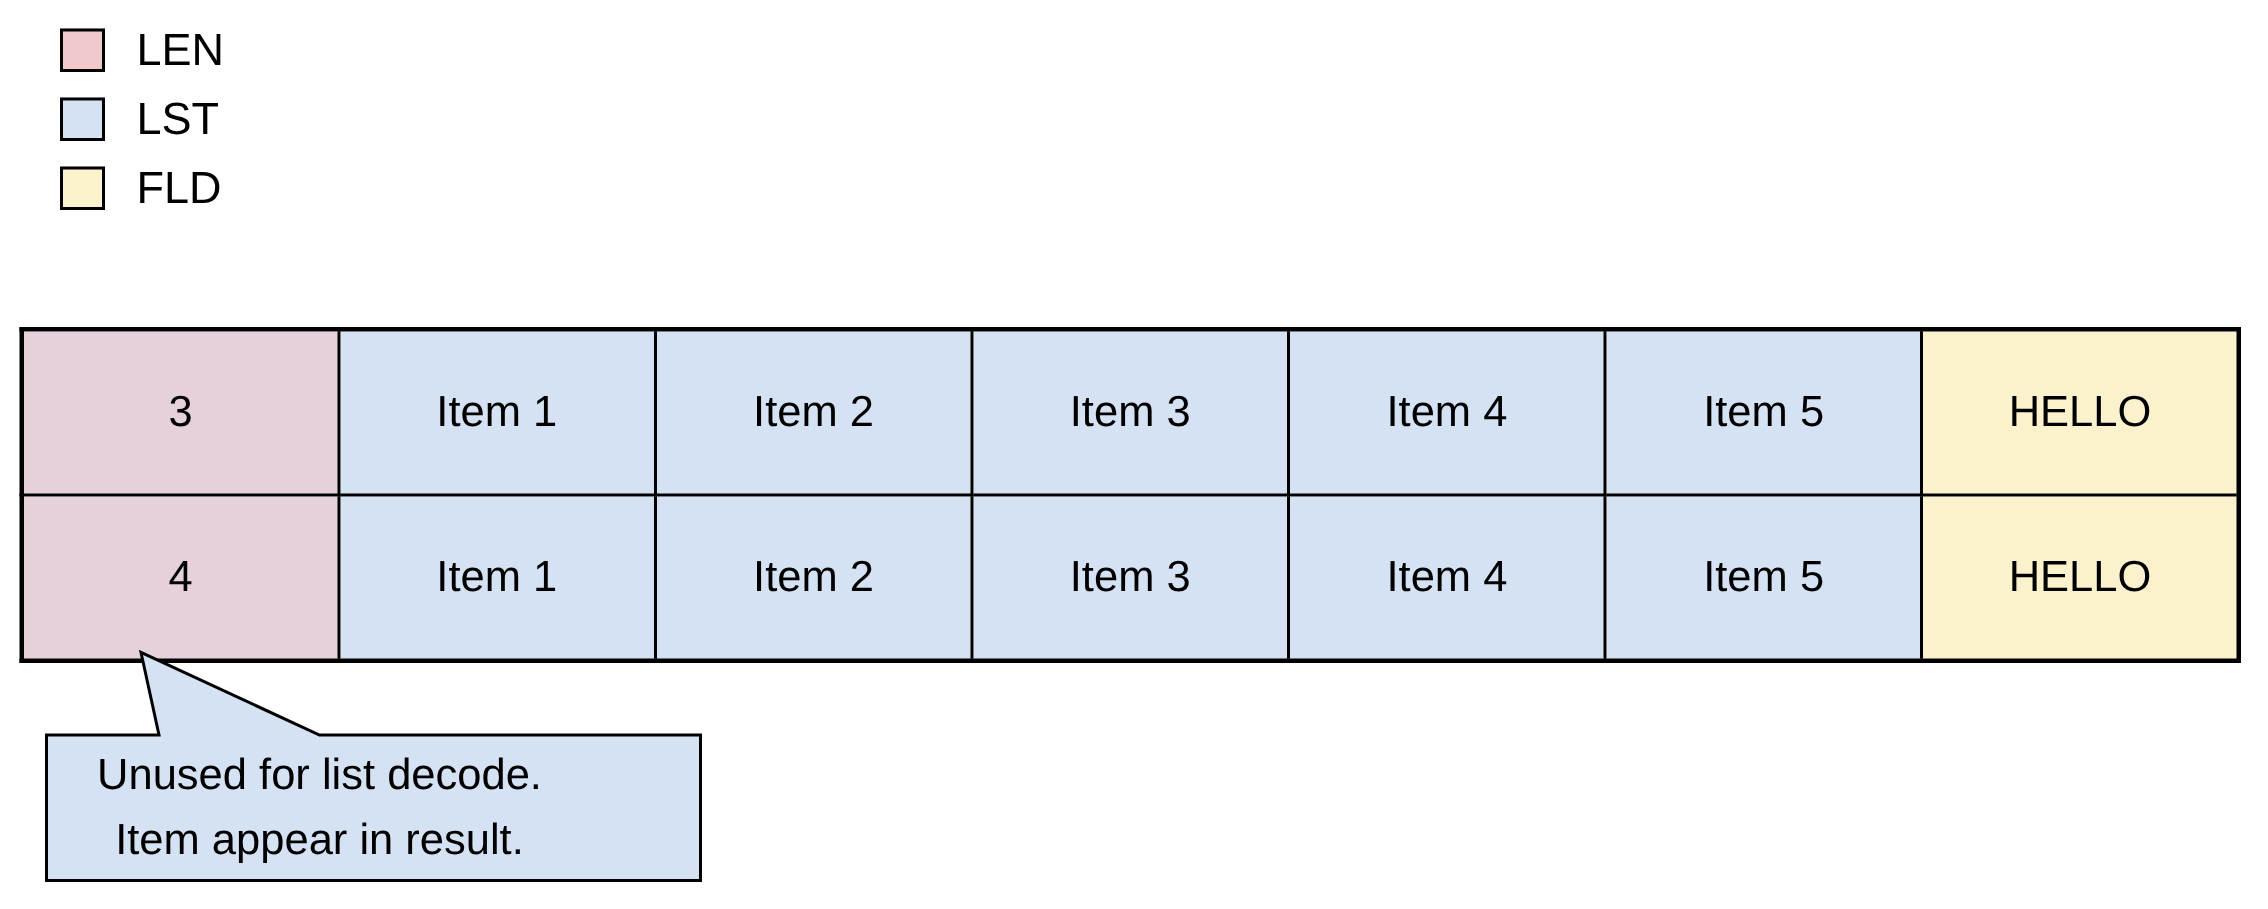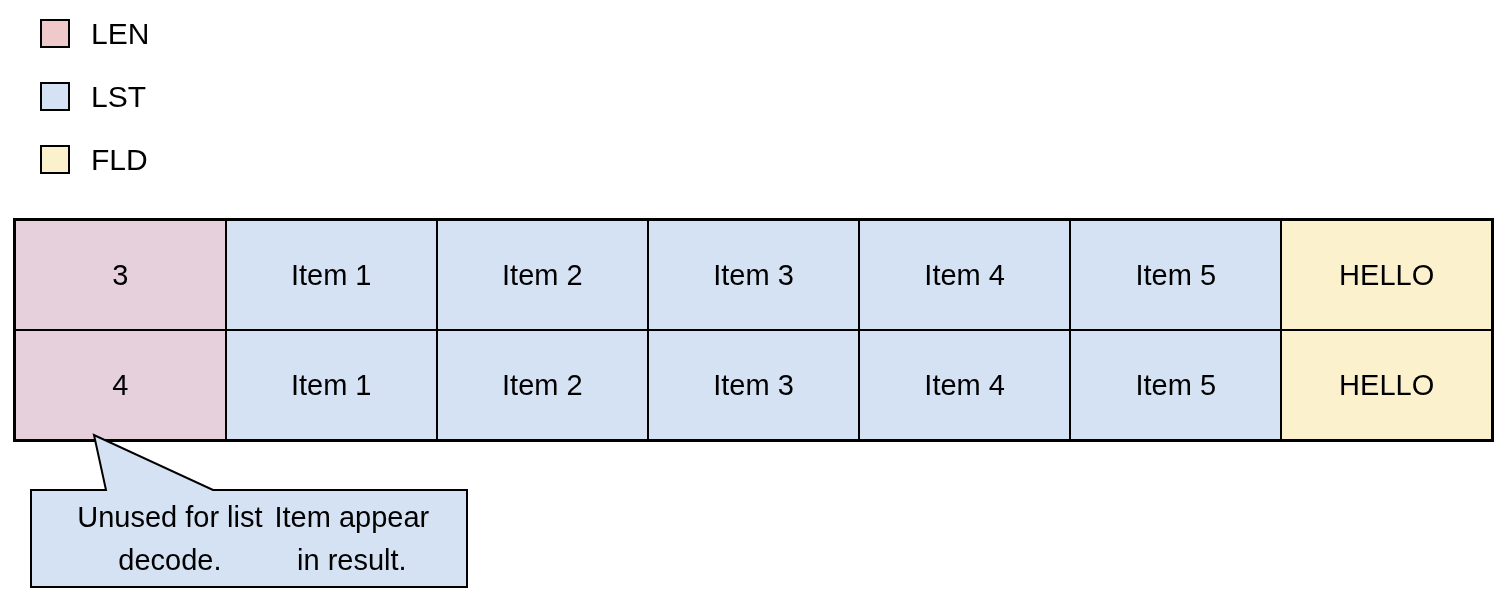--- a/index.html
+++ b/index.html
@@ -13,21 +13,21 @@
     overflow: hidden;
   }
 
   
   .legend {
     position: absolute;
     left: 40px;
     top: 19px;
     display: flex;
     flex-direction: column;
-    gap: 34px;
+    gap: 17px;
   }
   .legend-row {
     display: flex;
     align-items: center;
     height: 29px;
   }
   .swatch {
     display: inline-block;
     width: 26px;
     height: 25px;
@@ -76,27 +76,26 @@
     stroke-width: 2;
     stroke-linejoin: miter;
   }
   .callout-text {
     position: absolute;
     left: 31px;
     top: 491px;
     width: 364px;
     height: 96px;
     display: flex;
-    flex-direction: row;
+    flex-direction: column;
     align-items: center;
     justify-content: center;
     text-align: center;
     font-size: 29px;
     line-height: 43px;
-    padding-left: 44px;
   }
 </style>
 </head>
 <body>
 
 <div class="canvas">
 
   <div class="legend">
     <div class="legend-row">
       <span class="swatch" style="background-color: rgb(240, 202, 202);"></span>

